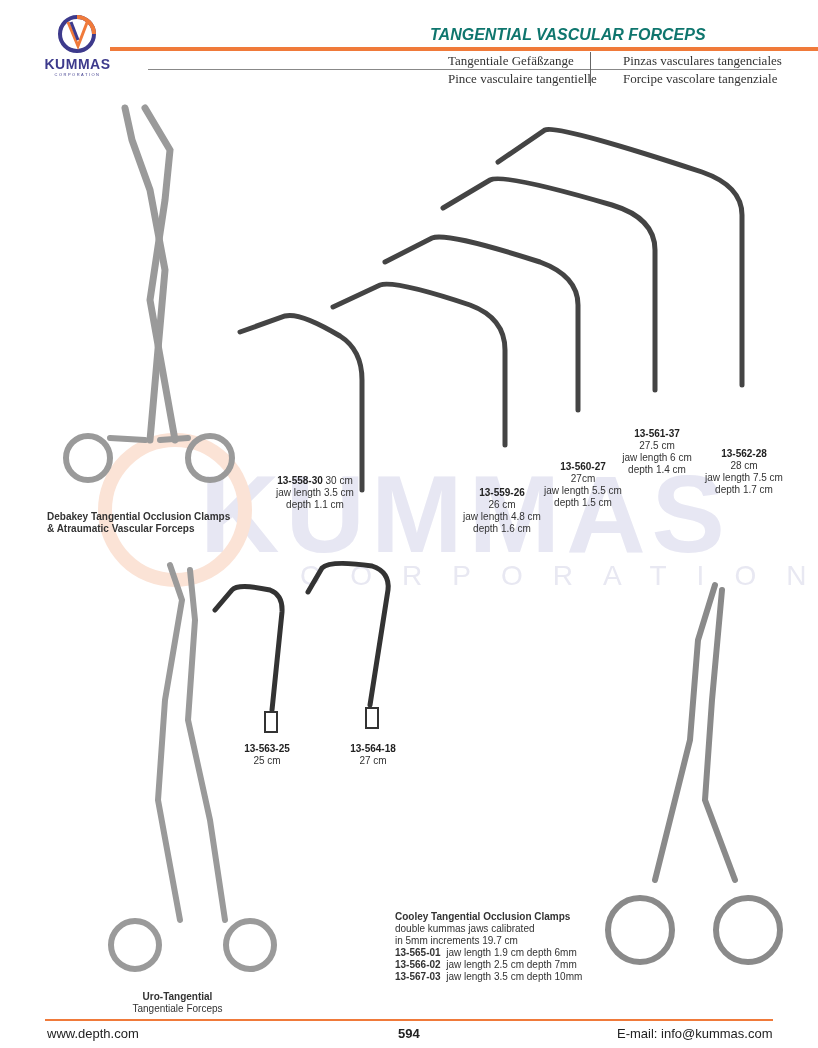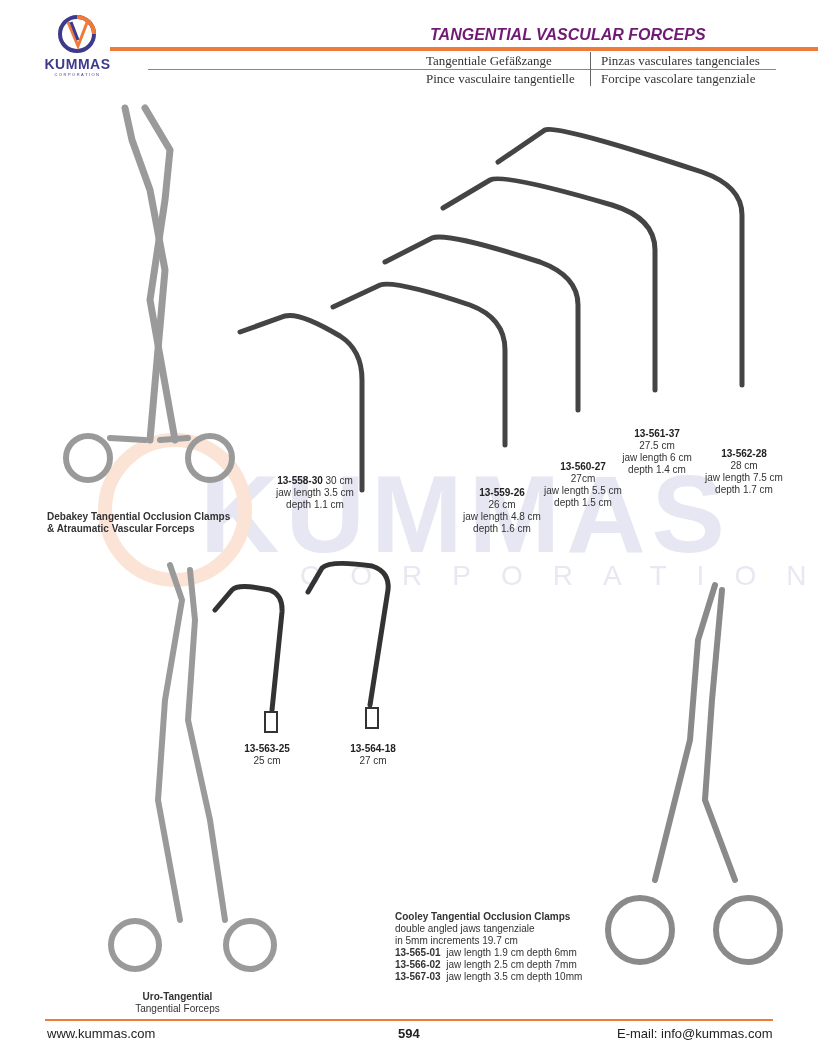--- a/index.html
+++ b/index.html
@@ -1,24 +1,24 @@
 <!DOCTYPE html>
 <html><head>
 <meta charset="utf-8">
 <style>
   html,body{margin:0;padding:0;background:#fff;}
   body{width:818px;height:1048px;position:relative;overflow:hidden;font-family:"Liberation Sans",sans-serif;color:#333;}
   .abs{position:absolute;}
   .logo{left:40px;top:12px;width:75px;height:60px;text-align:center;}
   .logo-word{font-weight:bold;color:#3d3a8c;font-size:14px;letter-spacing:0.5px;margin-top:-2px;}
   .logo-sub{font-size:4px;letter-spacing:1.5px;color:#3d3a8c;}
-  .title{left:430px;top:26px;font-size:16px;font-weight:bold;font-style:italic;color:#701a75;}
+  .title{left:430px;top:26px;font-size:16px;font-weight:bold;font-style:italic;color:#0f766e;}
   .orange-rule{left:110px;top:47px;width:708px;height:4px;background:#f07a3a;}
   .gray-rule{left:148px;top:69px;width:628px;height:1px;background:#888;}
-  .subt{font-family:"Liberation Serif",serif;font-size:13px;color:#333;}
+  .subt{font-family:"Liberation Serif",serif;font-size:13px;color:#333;margin-left:22px;}
   .vbar{left:590px;top:52px;width:1px;height:34px;background:#666;}
   .wm{left:200px;top:450px;font-size:110px;font-weight:bold;color:#e7e7f3;letter-spacing:6px;}
   .wm2{left:300px;top:560px;font-size:28px;color:#e8e8f2;letter-spacing:30px;}
   .lbl{font-size:10px;text-align:center;line-height:12px;color:#333;}
   .lbl b{color:#222;}
   .cap{font-size:10px;line-height:12px;}
   .foot-rule{left:45px;top:1019px;width:728px;height:2px;background:#f07a3a;}
   .foot{font-size:13px;color:#222;top:1026px;}
   svg{position:absolute;left:0;top:0;}
 </style>
@@ -131,28 +131,28 @@
   <div><b>13-563-25</b></div>
   <div>25 cm</div>
 </div>
 <div class="abs lbl" style="left:338px;top:743px;width:70px;">
   <div><b>13-564-18</b></div>
   <div>27 cm</div>
 </div>
 
 <div class="abs lbl" style="left:120px;top:991px;width:115px;">
   <div style="font-weight:bold">Uro-Tangential</div>
-  <div>Tangential Forceps</div>
+  <div>Tangentiale Forceps</div>
 </div>
 
 <div class="abs cap" style="left:395px;top:911px;">
   <div style="font-weight:bold">Cooley Tangential Occlusion Clamps</div>
-  <div>double angled jaws tangenziale</div>
+  <div>double kummas jaws calibrated</div>
   <div>in 5mm increments 19.7 cm</div>
   <div><b>13-565-01</b>&nbsp; <span>jaw length 1.9 cm depth 6mm</span></div>
   <div><b>13-566-02</b>&nbsp; <span>jaw length 2.5 cm depth 7mm</span></div>
   <div><b>13-567-03</b>&nbsp; <span>jaw length 3.5 cm depth 10mm</span></div>
 </div>
 
 <div class="abs foot-rule"></div>
-<div class="abs foot" style="left:47px;">www.kummas.com</div>
+<div class="abs foot" style="left:47px;">www.depth.com</div>
 <div class="abs foot" style="left:398px;font-weight:bold;">594</div>
 <div class="abs foot" style="left:617px;">E-mail: info@kummas.com</div>
 
 </body></html>

